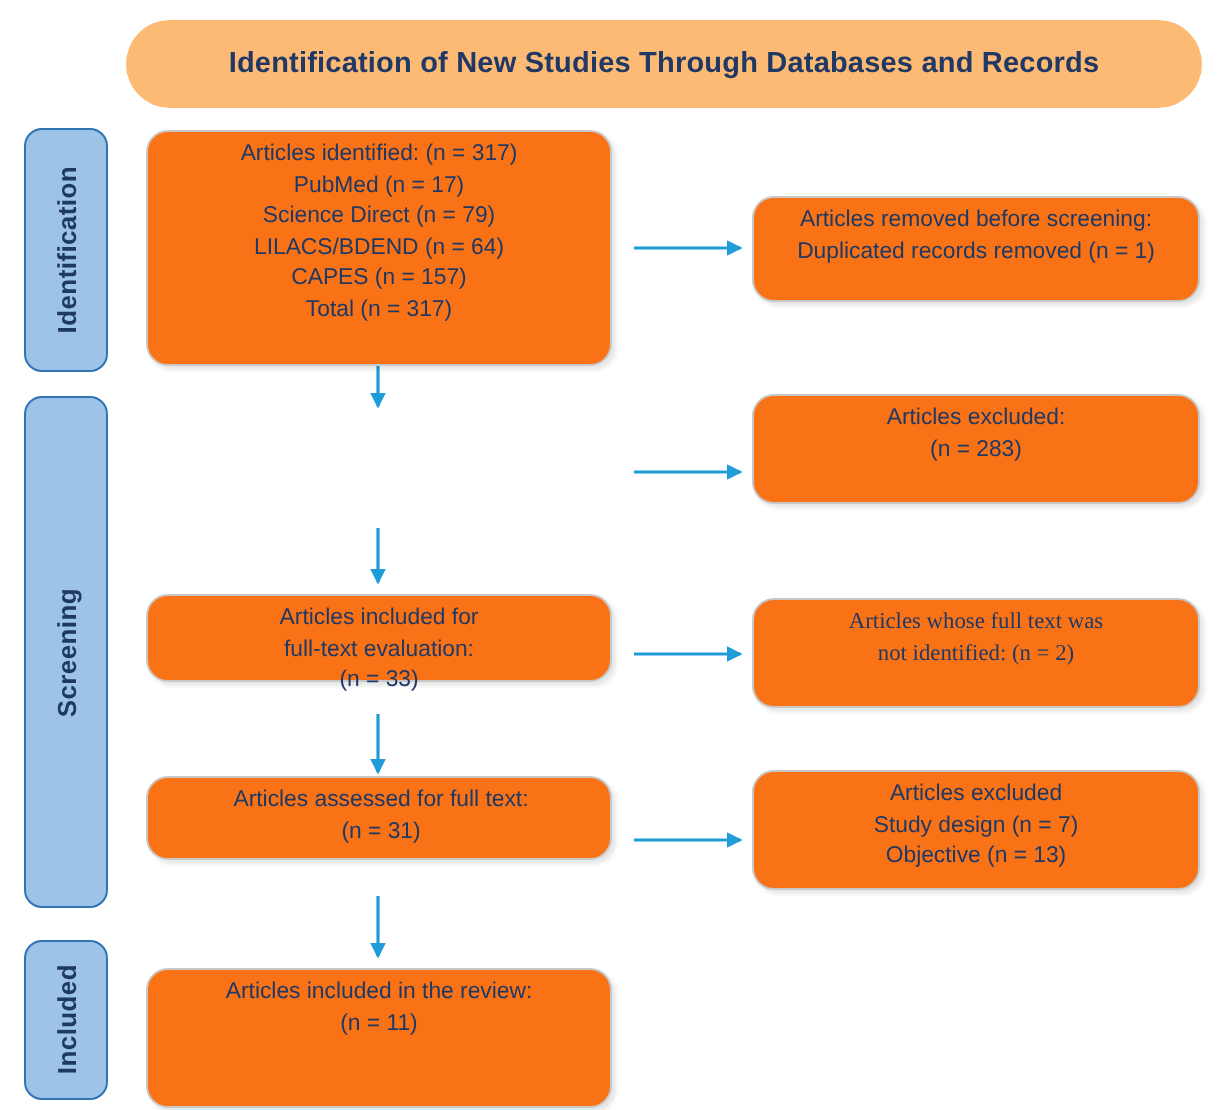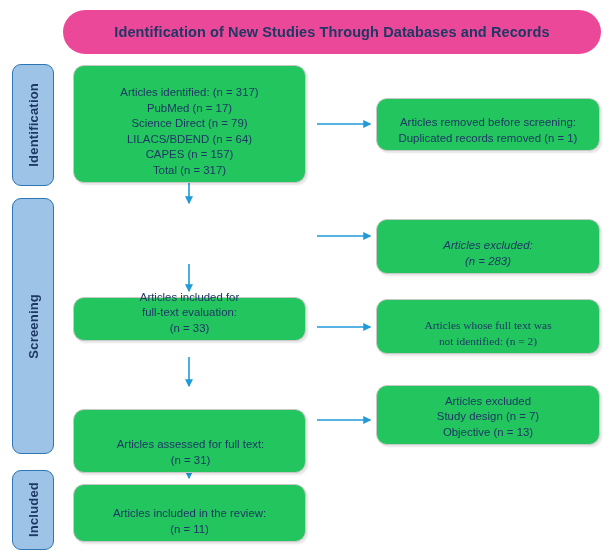--- a/index.html
+++ b/index.html
@@ -21,21 +21,21 @@
     height: 555px;
   }
 
   
   .title-banner {
     position: absolute;
     left: 63px;
     top: 10px;
     width: 538px;
     height: 44px;
-    background: #ec4899;
+    background: #fdba74;
     border-radius: 22px;
     display: flex;
     align-items: center;
     justify-content: center;
     box-sizing: border-box;
   }
   .title-banner .title-text {
     font-size: 14.5px;
     font-weight: bold;
     color: #1f3864;
@@ -65,50 +65,50 @@
     white-space: nowrap;
     letter-spacing: 0.2px;
   }
   #stage-identification { top: 64px;  height: 122px; }
   #stage-screening     { top: 198px; height: 256px; }
   #stage-included      { top: 470px; height: 80px;  }
 
   
   .flow-box {
     position: absolute;
-    background: #22c55e;
+    background: #f97316;
     border: 1px solid #c8c8c8;
     border-radius: 11px;
     box-sizing: border-box;
     box-shadow: 2px 2px 2px rgba(0,0,0,0.10);
     display: flex;
-    align-items: flex-end;
+    align-items: flex-start;
     justify-content: center;
     padding: 4px 8px;
   }
   .flow-box .box-text {
     font-size: 11.4px;
     line-height: 15.5px;
     text-align: center;
     color: #1f3864;
     white-space: pre-line;
   }
 
   .col-left  { left: 73px;  width: 233px; }
   .col-right { left: 376px; width: 224px; }
 
   #box-identified      { top: 65px;  height: 118px; }
   #box-removed         { top: 98px;  height: 53px;  }
   #box-title-abstract  { top: 209px; height: 55px;  }
-  #box-excluded-1      { top: 219px; height: 55px; font-style: italic;  }
+  #box-excluded-1      { top: 197px; height: 55px;  }
   #box-fulltext-incl   { top: 297px; height: 44px;  }
   #box-not-identified  { top: 299px; height: 55px; font-family: Liberation Serif, serif;  }
-  #box-assessed        { top: 409px; height: 64px; padding-left: 10px;  }
+  #box-assessed        { top: 388px; height: 42px; padding-left: 10px;  }
   #box-excluded-2      { top: 385px; height: 60px;  }
-  #box-included-review { top: 484px; height: 58px;  }
+  #box-included-review { top: 484px; height: 70px;  }
 
   
   .connector-layer {
     position: absolute;
     left: 0;
     top: 0;
     width: 610px;
     height: 555px;
     pointer-events: none;
   }

